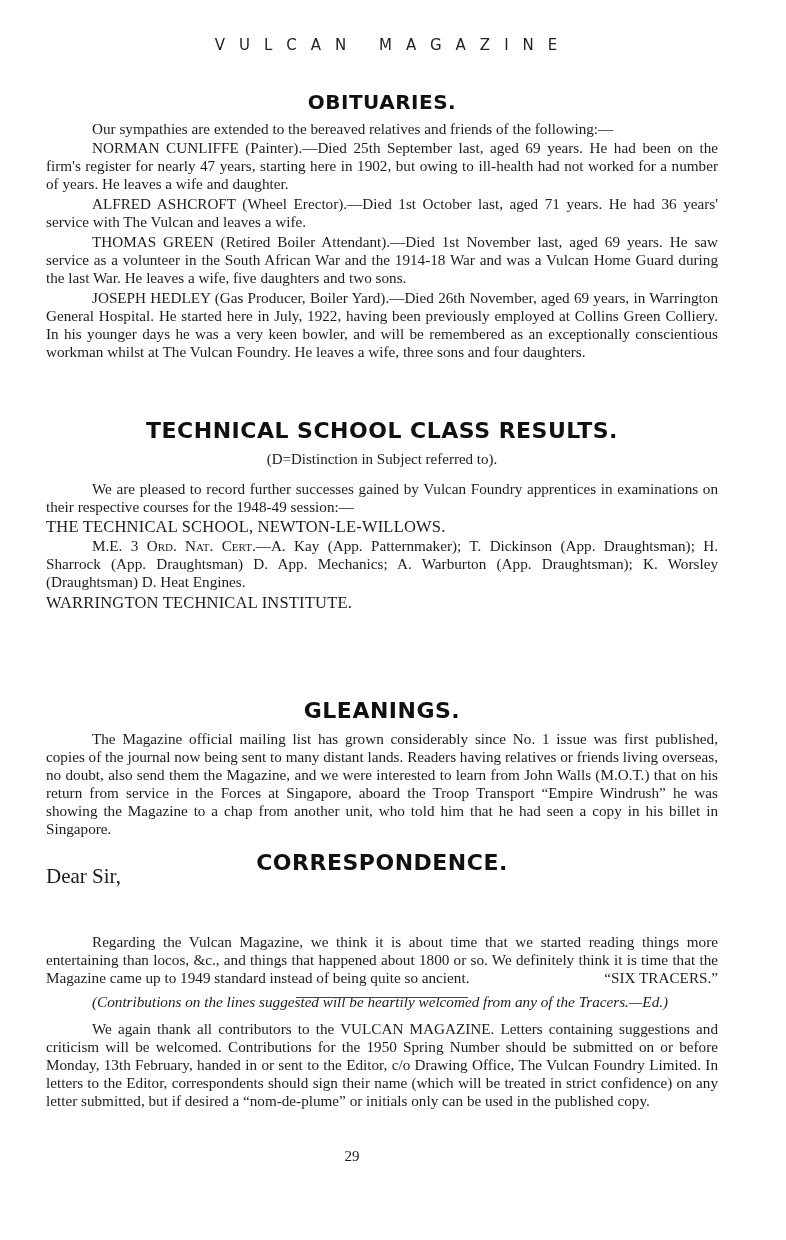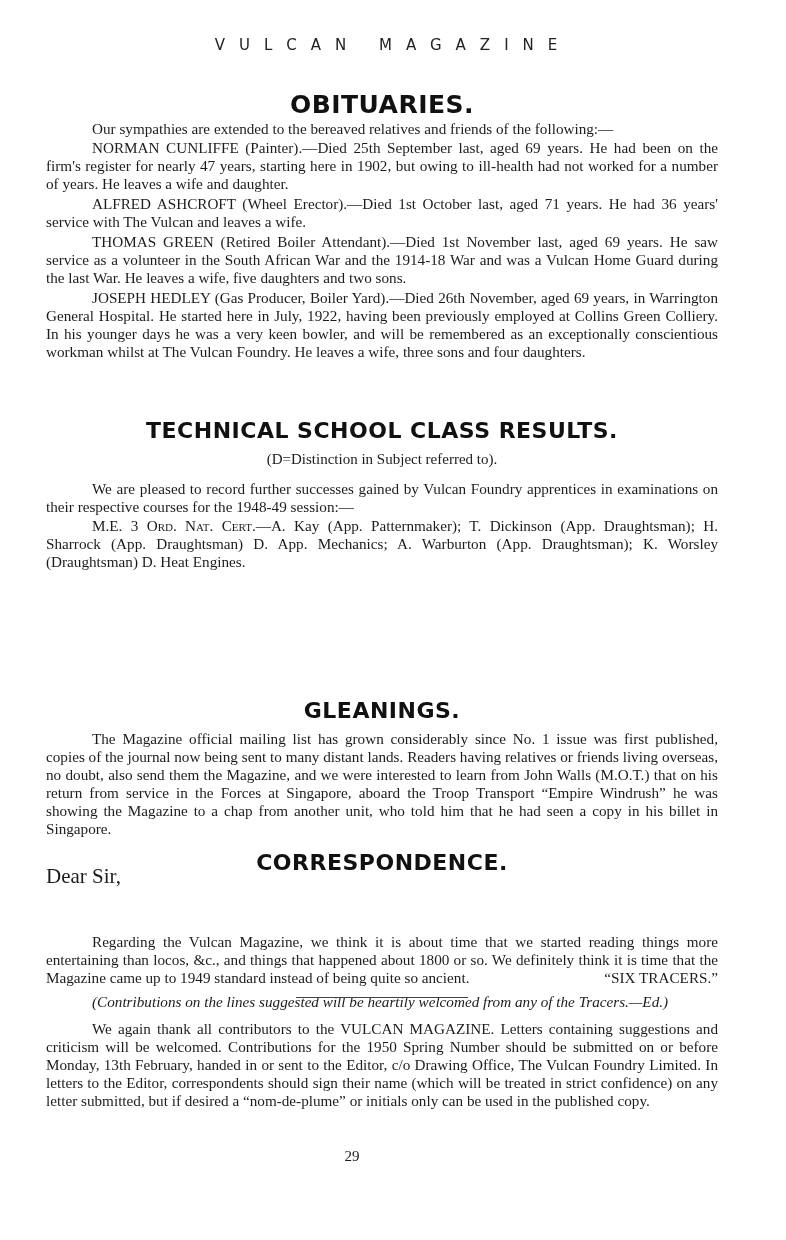--- a/index.html
+++ b/index.html
@@ -4,21 +4,21 @@
 <style>
   html, body { margin: 0; padding: 0; background: #ffffff; }
   body { width: 786px; height: 1240px; position: relative; overflow: hidden;
          font-family: "Liberation Serif", "DejaVu Serif", serif; color: #1c1c1c; }
   .page { position: absolute; left: 46px; top: 0; width: 672px; }
   .running-head { position: absolute; left: 0; width: 786px; top: 36px; text-align: center;
          font-family: "DejaVu Sans", "Liberation Sans", sans-serif; font-size: 15px;
          letter-spacing: 14px; color: #222; font-weight: normal; }
   h2 { font-family: "DejaVu Sans", "Liberation Sans", sans-serif; font-weight: bold;
        text-align: center; margin: 0; color: #111; letter-spacing: 0.5px; }
-  .h-obit { position: absolute; top: 90px; left: 0; width: 672px; font-size: 25px; }
+  .h-obit { position: absolute; top: 90px; left: 0; width: 672px; font-size: 20px; }
   .h-tech { position: absolute; top: 418px; left: 0; width: 672px; font-size: 22px; }
   .h-glean { position: absolute; top: 698px; left: 0; width: 672px; font-size: 22px; }
   .h-corr { position: absolute; top: 850px; left: 0; width: 672px; font-size: 22px; }
   p { margin: 0; font-size: 15.2px; line-height: 18px; text-align: justify; }
   .ind { text-indent: 46px; }
   .blk { position: absolute; left: 0; width: 672px; }
   .sub-note { text-align: center; font-size: 15px; }
   .inst { font-size: 16.5px; line-height: 20px; letter-spacing: 0.2px; text-align: left; }
   .sc { font-variant: small-caps; }
   .sig { text-align: right; }
@@ -41,23 +41,25 @@
     <p class="ind" style="margin-bottom:2px;">ALFRED ASHCROFT (Wheel Erector).—Died 1st October last, aged 71 years. He had 36 years' service with The Vulcan and leaves a wife.</p>
     <p class="ind" style="margin-bottom:2px;">THOMAS GREEN (Retired Boiler Attendant).—Died 1st November last, aged 69 years. He saw service as a volunteer in the South African War and the 1914-18 War and was a Vulcan Home Guard during the last War. He leaves a wife, five daughters and two sons.</p>
     <p class="ind">JOSEPH HEDLEY (Gas Producer, Boiler Yard).—Died 26th November, aged 69 years, in Warrington General Hospital. He started here in July, 1922, having been previously employed at Collins Green Colliery. In his younger days he was a very keen bowler, and will be remembered as an exceptionally conscientious workman whilst at The Vulcan Foundry. He leaves a wife, three sons and four daughters.</p>
   </div>
 
   <h2 class="h-tech">TECHNICAL SCHOOL CLASS RESULTS.</h2>
   <div class="blk" style="top:450px;">
     <p class="sub-note" style="margin-bottom:12px;">(D=Distinction in Subject referred to).</p>
     <p class="ind" style="margin-bottom:1px;">We are pleased to record further successes gained by Vulcan Foundry apprentices in examinations on their respective courses for the 1948-49 session:—</p>
 
+    <p class="inst">THE TECHNICAL SCHOOL, NEWTON-LE-WILLOWS.</p>
     <p class="ind" style="margin-bottom:2px;"><span class="sc">M.E. 3 Ord. Nat. Cert.</span><span>—A. Kay (App. Patternmaker); T. Dickinson (App. Draughtsman); H. Sharrock (App. Draughtsman) D. App. Mechanics; A. Warburton (App. Draughtsman); K. Worsley (Draughtsman) D. Heat Engines.</span></p>
 
 
+    <p class="inst">WARRINGTON TECHNICAL INSTITUTE.</p>
   </div>
 
   <h2 class="h-glean">GLEANINGS.</h2>
   <div class="blk" style="top:730px;">
     <p class="ind">The Magazine official mailing list has grown considerably since No. 1 issue was first published, copies of the journal now being sent to many distant lands. Readers having relatives or friends living overseas, no doubt, also send them the Magazine, and we were interested to learn from John Walls (M.O.T.) that on his return from service in the Forces at Singapore, aboard the Troop Transport “Empire Windrush” he was showing the Magazine to a chap from another unit, who told him that he had seen a copy in his billet in Singapore.</p>
   </div>
 
   <div class="dear">Dear Sir,</div>
   <h2 class="h-corr">CORRESPONDENCE.</h2>
   <div class="blk" style="top:933px;">

